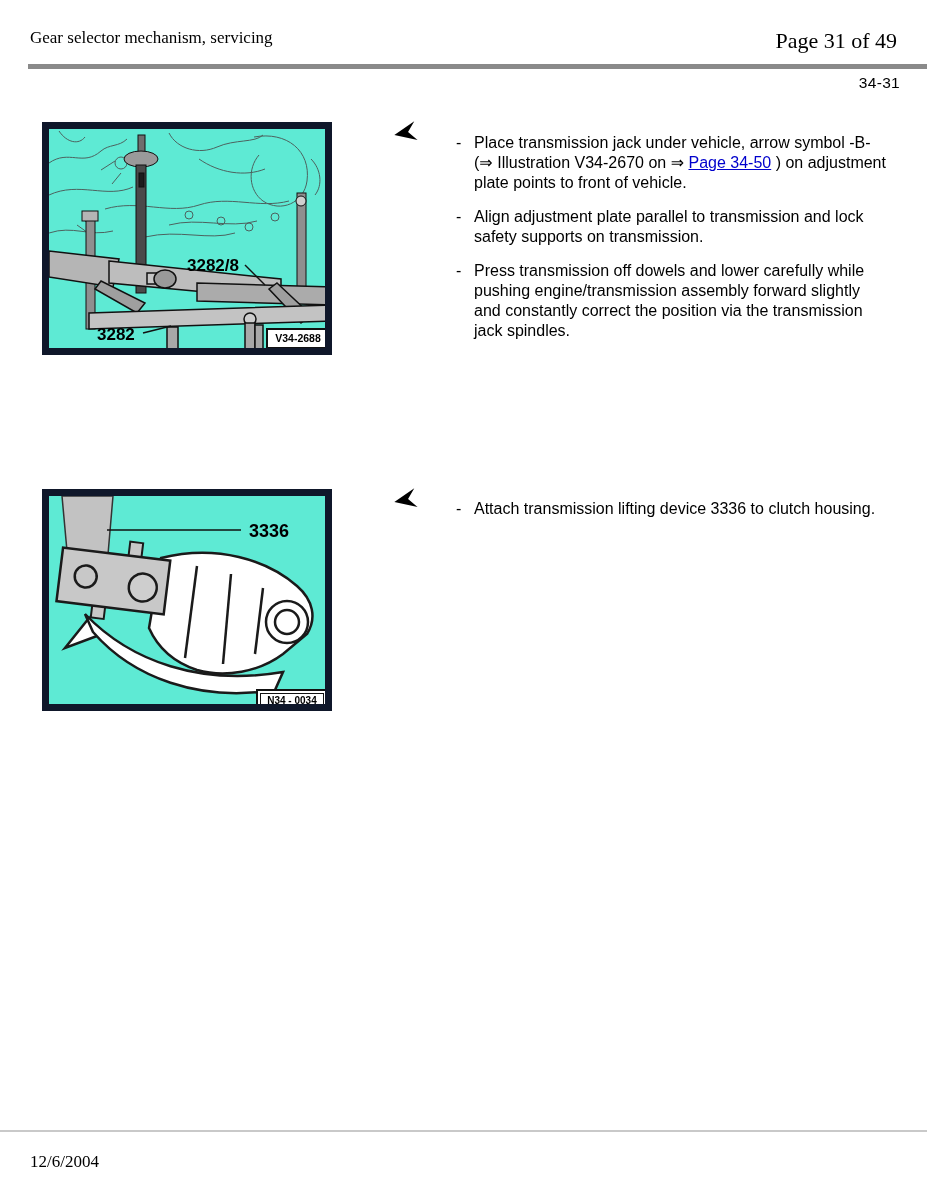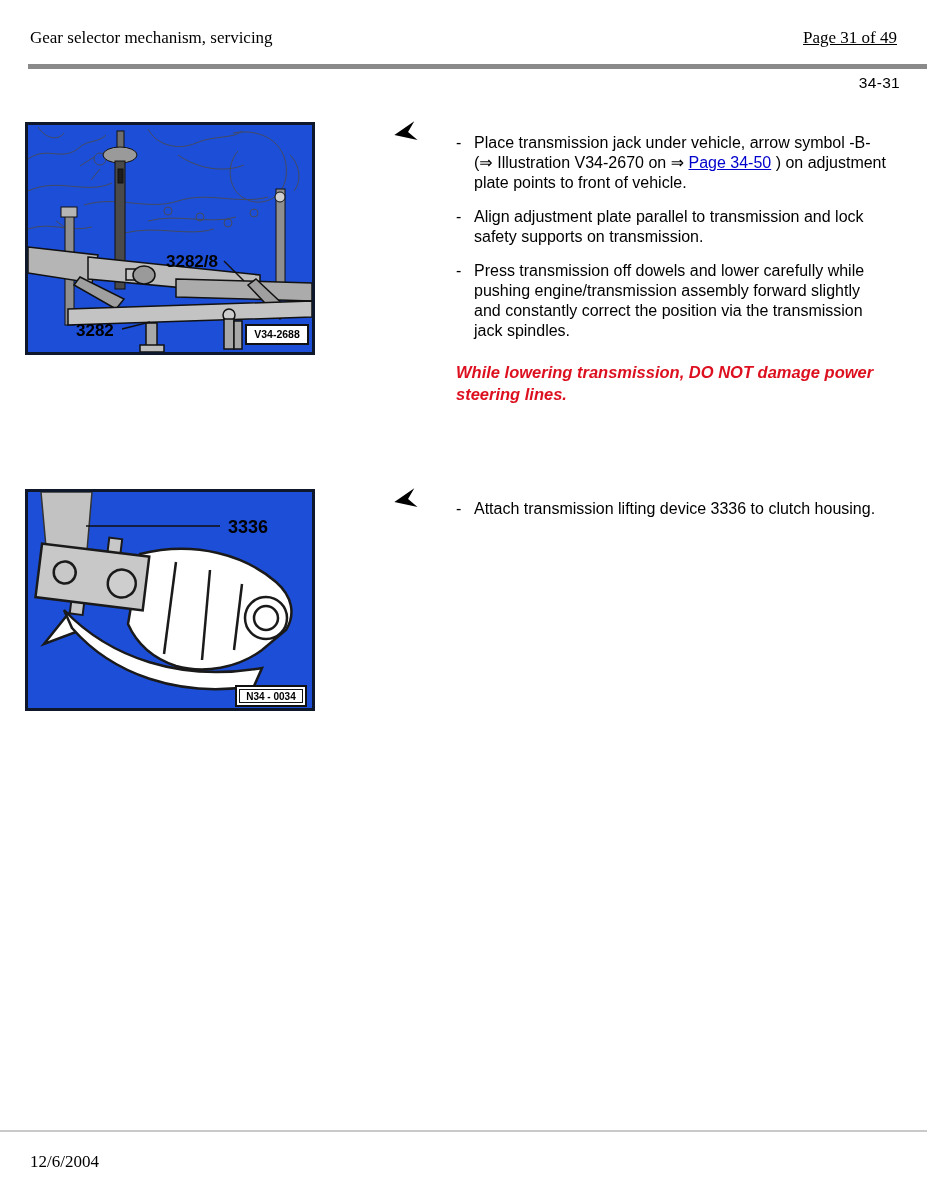--- a/index.html
+++ b/index.html
@@ -8,26 +8,26 @@
     width: 927px; height: 1200px;
     background: #ffffff;
     position: relative;
     font-family: "Liberation Sans", sans-serif;
     color: #000;
     overflow: hidden;
   }
 
   
   .header-title { position: absolute; left: 30px; top: 28px; font-family: "Liberation Serif", serif; font-size: 17px; text-align: center; }
-  .header-page  { position: absolute; right: 30px; top: 28px; font-family: "Liberation Serif", serif; font-size: 17px; text-decoration: underline; }
+  .header-page  { position: absolute; right: 30px; top: 28px; font-family: "Liberation Serif", serif; font-size: 22px; }
   .header-rule  { position: absolute; left: 28px; right: 0; top: 64px; height: 5px; background: #8a8a8a; }
   .section-page { position: absolute; right: 27px; top: 74px; font-weight: normal; font-size: 15.5px; letter-spacing: 0.3px; }
 
   
-  .fig { position: absolute; left: 25px; border: 3px solid #0f172a; background: #1d4ed8; overflow: hidden; }
+  .fig { position: absolute; left: 42px; border: 7px solid #0f172a; background: #5eead4; overflow: hidden; }
   #fig1 { top: 122px; width: 290px; height: 233px; }
   #fig2 { top: 489px; width: 290px; height: 222px; }
 
   
   .pointer { position: absolute; left: 392px; width: 26px; height: 24px; }
   #pointer1 { top: 120px; }
   #pointer2 { top: 487px; }
 
   
   .textcol { position: absolute; left: 456px; width: 430px; font-size: 16px; line-height: 20px; }
@@ -139,21 +139,20 @@
     <span class="bullet-text"><span>Place transmission jack under vehicle, arrow symbol -B- (⇒ Illustration V34-2670 on ⇒ </span><a class="pagelink">Page 34-50</a><span> ) on adjustment plate points to front of vehicle.</span></span>
   </div>
   <div class="bullet-item">
     <span class="bullet-dash">-</span>
     <span class="bullet-text">Align adjustment plate parallel to transmission and lock safety supports on transmission.</span>
   </div>
   <div class="bullet-item">
     <span class="bullet-dash">-</span>
     <span class="bullet-text">Press transmission off dowels and lower carefully while pushing engine/transmission assembly forward slightly and constantly correct the position via the transmission jack spindles.</span>
   </div>
-  <div class="caution-body">While lowering transmission, DO NOT damage power steering lines.</div>
 </div>
 
 <div class="fig" id="fig2">
   <svg width="284" height="224" viewBox="0 0 284 224">
 
     <polygon points="13,0 64,0 58,70 19,66" fill="#c2c2c2" stroke="#333" stroke-width="1.5"></polygon>
     <polygon points="21,64 56,68 48,102 26,98" fill="#c2c2c2" stroke="#333" stroke-width="1.5"></polygon>
 
     <line x1="58" y1="34" x2="192" y2="34" stroke="#111" stroke-width="1.5"></line>
     <text x="200" y="41" font-size="18" font-weight="bold">3336</text>

